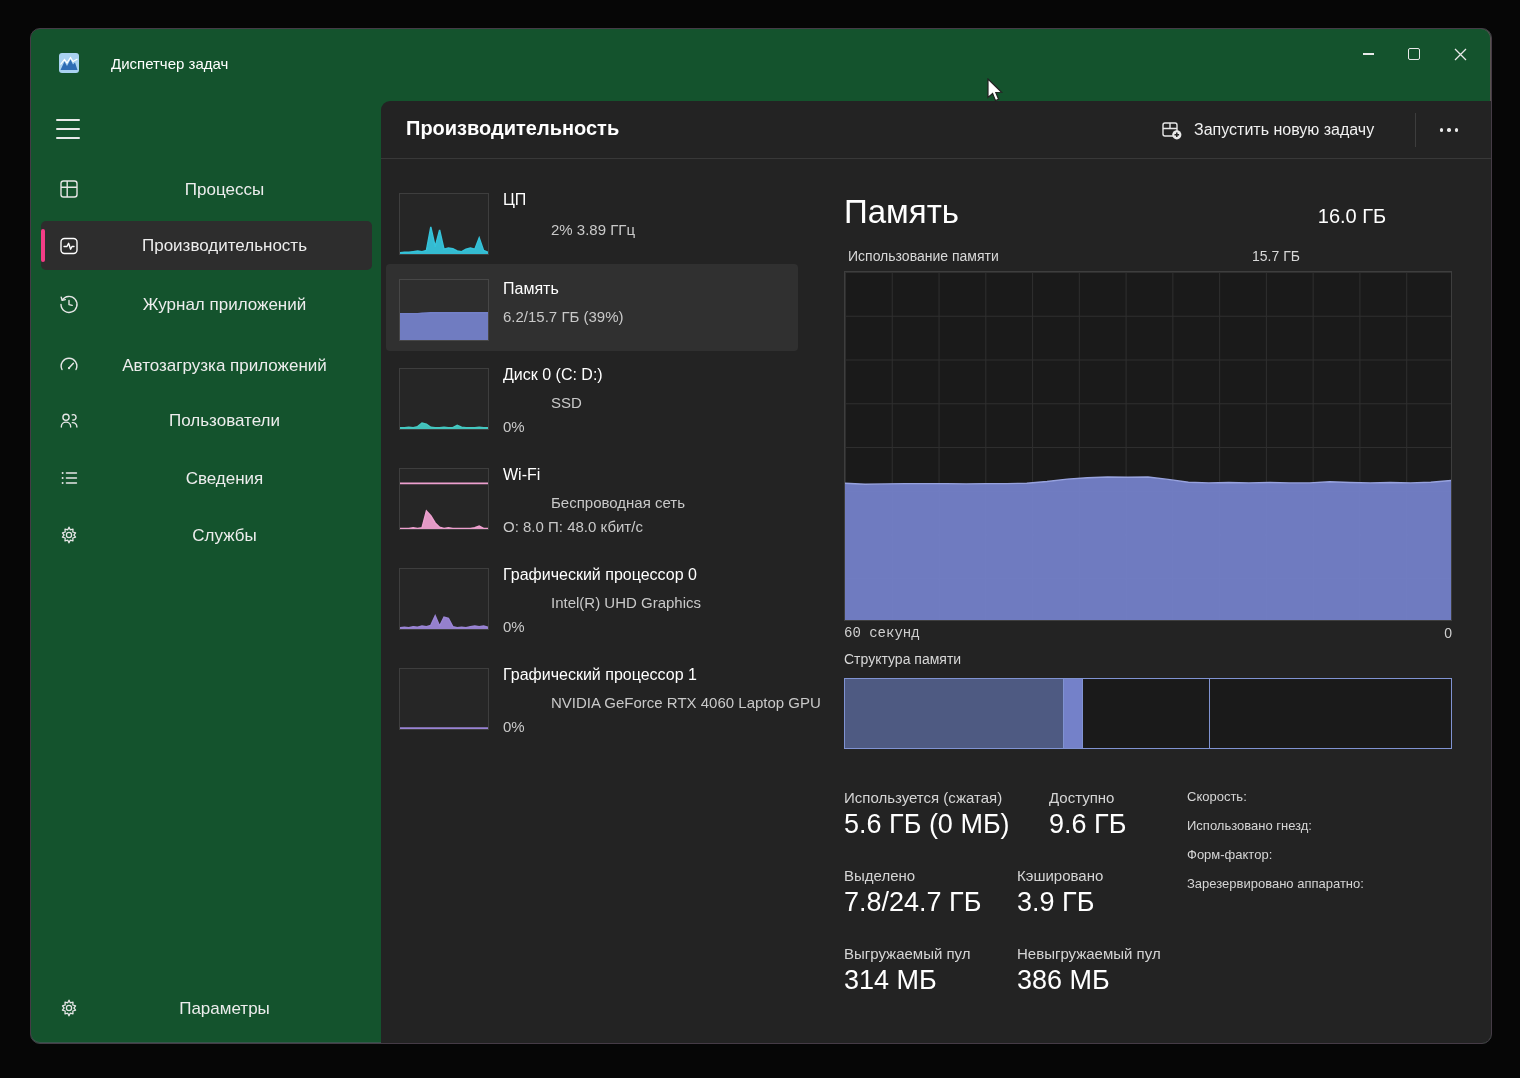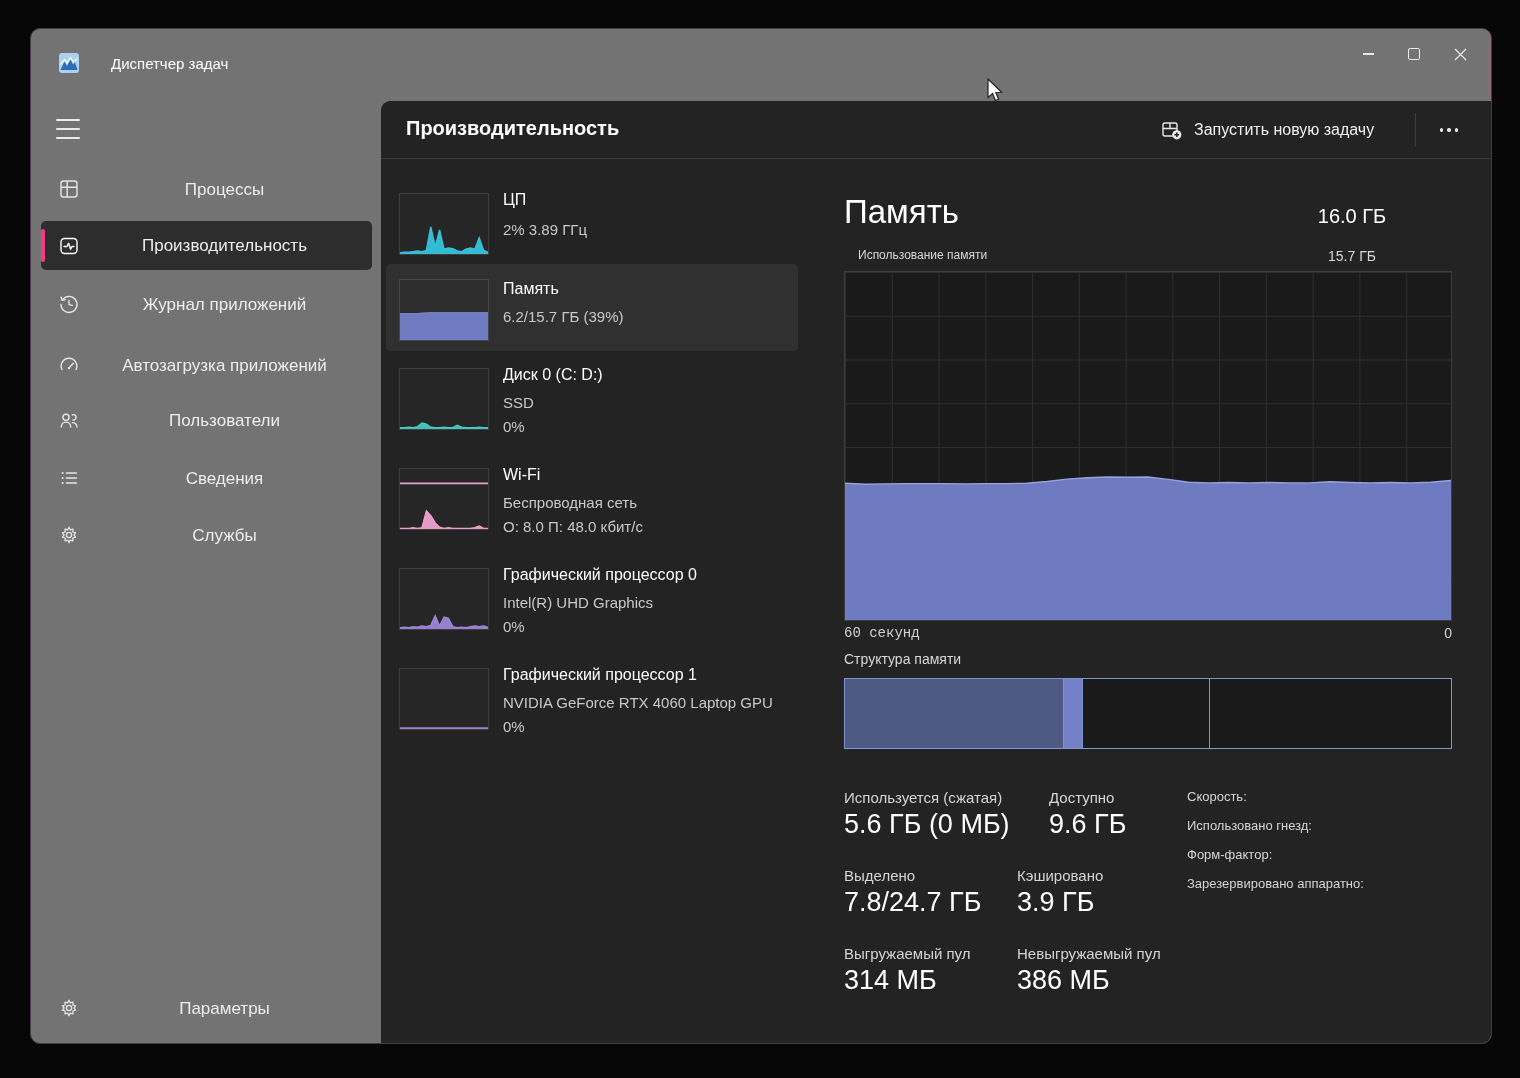--- a/index.html
+++ b/index.html
@@ -1,18 +1,18 @@
 <!DOCTYPE html>
 <html><head>
 <meta charset="utf-8">
 <style>
   html,body{margin:0;padding:0;background:#060606;width:1520px;height:1078px;overflow:hidden;
     font-family:"Liberation Sans","DejaVu Sans",sans-serif;-webkit-font-smoothing:antialiased;}
   .stage{position:relative;width:1520px;height:1078px;}
-  .window{position:absolute;left:30px;top:28px;width:1460px;height:1014px;background:#737373;
+  .window{position:absolute;left:30px;top:28px;width:1460px;height:1014px;background:#14532d;
     border:1px solid #453b46;border-radius:10px;overflow:hidden;
     box-shadow:inset -1px 0 0 rgba(199,82,136,.38), inset 0 -1px 0 rgba(140,90,150,.30);}
   
   .titlebar{position:absolute;left:0;top:0;width:100%;height:72px;}
   .app-icon{position:absolute;left:27px;top:23px;width:22px;height:22px;}
   .app-title{position:absolute;left:80px;top:26px;font-size:15px;color:#ffffff;}
   .win-controls{position:absolute;right:8px;top:8px;display:flex;}
   .win-btn{width:46px;height:34px;display:flex;align-items:center;justify-content:center;background:transparent;border:0;}
   .min-glyph{width:11px;height:1.4px;background:#e9e9e9;}
   .max-glyph{width:10px;height:10px;border:1.4px solid #e9e9e9;border-radius:2px;}
@@ -34,27 +34,27 @@
   .more-btn i{width:3.4px;height:3.4px;border-radius:50%;background:#e9e9e9;}
   .hdr-divider{position:absolute;left:0;top:57px;width:1110px;height:1px;background:#383838;}
   
   .perf-row{position:absolute;left:5px;width:412px;height:90px;border-radius:4px;}
   .perf-row.selected{background:#303030;}
   .thumb{position:absolute;left:13px;top:12px;width:88px;height:60px;background:#262626;border:1px solid #3e3e3e;}
   .perf-row.selected .thumb{background:#2e2e2e;border-color:#474747;}
   .thumb svg{position:absolute;left:0;top:0;width:100%;height:100%;}
   .perf-title{position:absolute;left:117px;top:10px;font-size:16px;color:#ffffff;white-space:nowrap;}
   .perf-sub{position:absolute;left:117px;font-size:15px;color:#c9c9c9;white-space:nowrap;}
-  .sub1{top:38px;} .sub2{top:62px;}
+  .sub1{top:38px;margin-left:48px;} .sub2{top:62px;}
   .perf-row.oneline .sub1{top:40px;}
   
   .mem-title{position:absolute;left:463px;top:92px;font-size:33px;font-weight:300;color:#ffffff;}
   .mem-total{position:absolute;left:871px;top:104px;width:200px;text-align:center;font-size:20px;font-weight:300;color:#ffffff;}
-  .usage-label{position:absolute;left:477px;top:147px;font-size:12px;color:#d8d8d8;}
-  .usage-max{position:absolute;left:871px;top:147px;width:200px;text-align:center;font-size:14px;color:#d8d8d8;}
+  .usage-label{position:absolute;left:467px;top:147px;font-size:14px;color:#d8d8d8;}
+  .usage-max{position:absolute;left:871px;top:147px;width:200px;text-align:left;font-size:14px;color:#d8d8d8;}
   .mem-graph{position:absolute;left:463px;top:170px;width:608px;height:350px;background:#1a1a1a;border:1px solid #3e3e3e;box-sizing:border-box;
     background-image:linear-gradient(to right,#2e2e2e 1px,transparent 1px),linear-gradient(to bottom,#2e2e2e 1px,transparent 1px);
     background-size:46.77px 43.75px;}
   .mem-graph svg{position:absolute;left:0;top:0;width:100%;height:100%;}
   .axis-left{position:absolute;left:463px;top:524px;font-size:14px;color:#d0d0d0;font-family:Liberation Mono, monospace;}
   .axis-right{position:absolute;left:871px;top:524px;width:200px;text-align:right;font-size:14px;color:#d0d0d0;}
   .comp-label{position:absolute;left:463px;top:550px;font-size:14px;color:#d8d8d8;}
   .comp-bar{position:absolute;left:463px;top:577px;width:608px;height:71px;box-sizing:border-box;border:1px solid #8093d2;background:#1a1a1a;}
   .comp-seg{position:absolute;top:0;height:100%;}
   .comp-line{position:absolute;top:0;width:1px;height:100%;background:#8093d2;}

